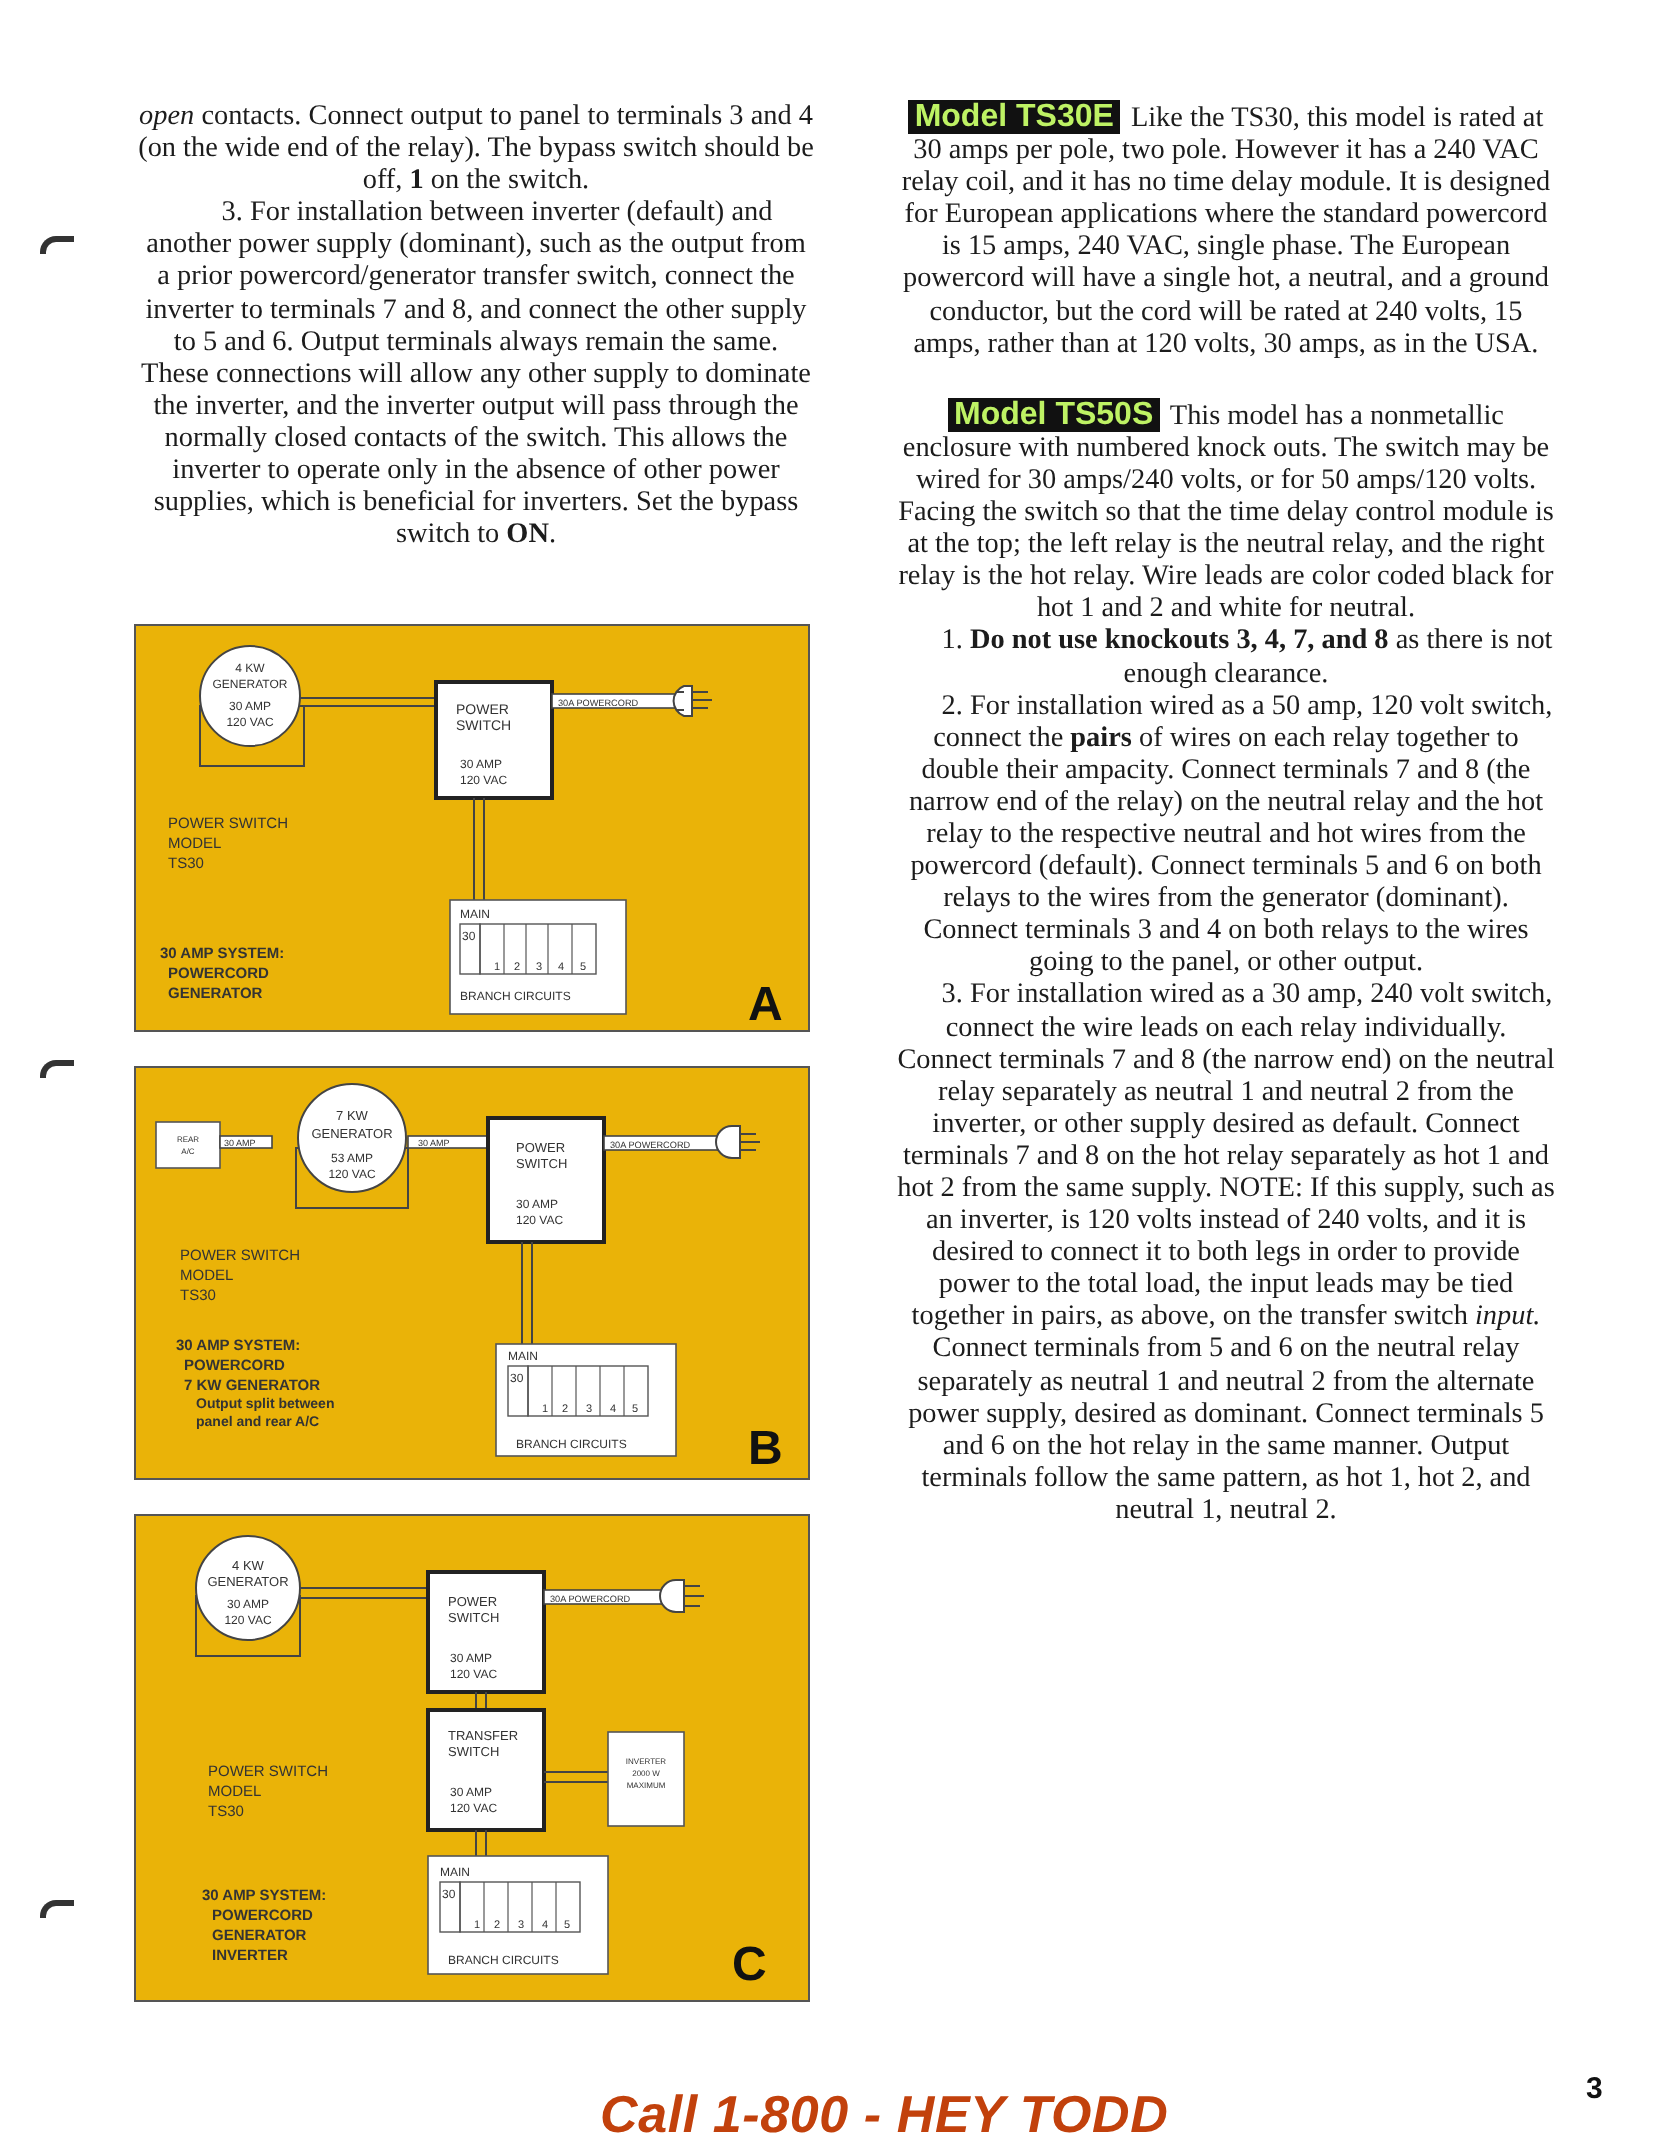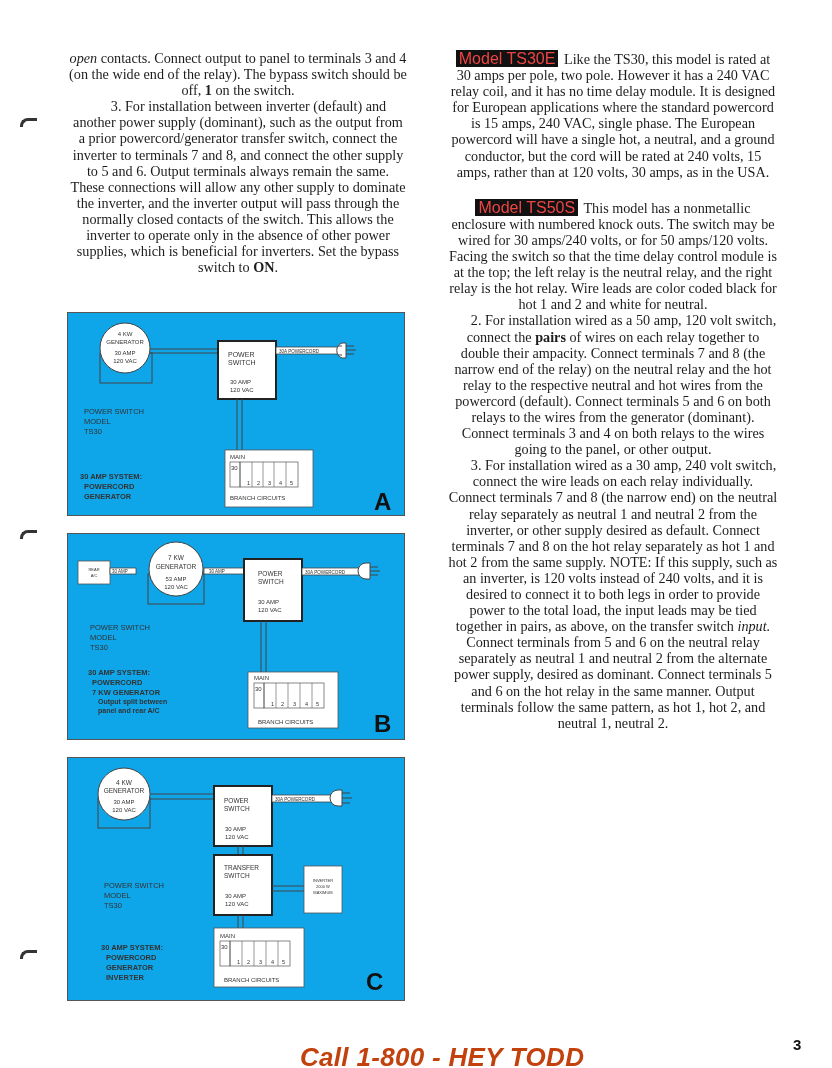--- a/index.html
+++ b/index.html
@@ -3,23 +3,23 @@
 <meta charset="utf-8">
 <style>
   html,body{margin:0;padding:0;background:#fff;}
   body{width:832px;height:1068px;position:relative;overflow:hidden;color:#1c1c1c;font-family:"Liberation Serif",serif;}
   .col{position:absolute;font-size:14.2px;line-height:16.1px;text-align:center;}
   .col p{margin:0;}
   .left{left:69px;top:50px;width:338px;}
   .right{left:448px;top:50px;width:330px;}
   .ind{text-indent:21px;}
   .bi{ font-style:italic; }
-  .badge{display:inline-block;background:#111;color:#ef4444;font-family:"Liberation Sans",sans-serif;font-weight:normal;font-size:16px;line-height:17px;padding:0 3px;margin-right:2px;}
+  .badge{display:inline-block;background:#111;color:#bef264;font-family:"Liberation Sans",sans-serif;font-weight:bold;font-size:16px;line-height:17px;padding:0 3px;margin-right:2px;}
   .gap{height:19px;}
-  .fig{position:absolute;left:67px;width:336px;border:1px solid #555;background:#0ea5e9;font-family:"Liberation Sans",sans-serif;color:#333;}
+  .fig{position:absolute;left:67px;width:336px;border:1px solid #555;background:#eab308;font-family:"Liberation Sans",sans-serif;color:#333;}
   .fig svg{display:block;}
   .fig text{font-family:"Liberation Sans",sans-serif;fill:#333;}
   .footer{position:absolute;left:300px;top:1042px;font-family:"Liberation Sans",sans-serif;font-weight:bold;font-style:italic;font-size:26px;color:#c2410c;letter-spacing:0.3px;}
   .pagenum{position:absolute;left:793px;top:1036px;font-family:"Liberation Sans",sans-serif;font-weight:bold;font-size:15px;color:#111;}
   .mark{position:absolute;width:14px;height:6px;border-top:3px solid #333;border-left:3px solid #333;border-radius:8px 0 0 0;}
 </style>
 </head>
 <body>
 
 <div class="mark" style="left:20px;top:118px;"></div>
@@ -225,18 +225,19 @@
     <text x="156" y="224" font-size="6">BRANCH CIRCUITS</text>
   </g>
   <text x="298" y="232" font-size="24" font-weight="bold" style="fill:#111">C</text>
 </svg>
 </div>
 
 <div class="col right">
   <p><span class="badge">Model TS30E</span><span> Like the TS30, this model is rated at 30 amps per pole, two pole. However it has a 240 VAC relay coil, and it has no time delay module. It is designed for European applications where the standard powercord is 15 amps, 240 VAC, single phase. The European powercord will have a single hot, a neutral, and a ground conductor, but the cord will be rated at 240 volts, 15 amps, rather than at 120 volts, 30 amps, as in the USA.</span></p>
   <div class="gap"></div>
   <p><span class="badge">Model TS50S</span><span> This model has a nonmetallic enclosure with numbered knock outs. The switch may be wired for 30 amps/240 volts, or for 50 amps/120 volts. Facing the switch so that the time delay control module is at the top; the left relay is the neutral relay, and the right relay is the hot relay.  Wire leads are color coded black for hot 1 and 2 and white for neutral.</span></p>
+  <p class="ind"><span>1.  </span><b>Do not use knockouts 3, 4, 7, and 8</b><span> as there is not enough clearance.</span></p>
   <p class="ind"><span>2.  For installation wired as a 50 amp, 120 volt switch, connect the </span><b>pairs</b><span> of wires on each relay together to double their ampacity. Connect terminals 7 and 8 (the narrow end of the relay) on the neutral relay and the hot relay to the respective neutral and hot wires from the powercord (default). Connect terminals 5 and 6 on both relays to the wires from the generator (dominant). Connect terminals 3 and 4 on both relays to the wires going to the panel, or other output.</span></p>
   <p class="ind"><span>3.  For installation wired as a 30 amp, 240 volt switch, connect the wire leads on each relay individually. Connect terminals 7 and 8 (the narrow end) on the neutral relay separately as neutral 1 and neutral 2 from the inverter, or other supply desired as default. Connect terminals 7 and 8 on the hot relay separately as hot 1 and hot 2 from the same supply. NOTE:  If this supply, such as an inverter, is 120 volts instead of 240 volts, and it is desired to connect it to both legs in order to provide power to the total load, the input leads may be tied together in pairs, as above, on the transfer switch </span><i>input.</i><span> Connect terminals from 5 and 6 on the neutral relay separately as neutral 1 and neutral 2 from the alternate power supply, desired as dominant. Connect terminals 5 and 6 on the hot relay in the same manner. Output terminals follow the same pattern, as hot 1, hot 2, and neutral 1, neutral 2.</span></p>
 </div>
 
 <div class="footer">Call 1-800 - HEY TODD</div>
 <div class="pagenum">3</div>
 
 </body></html>

